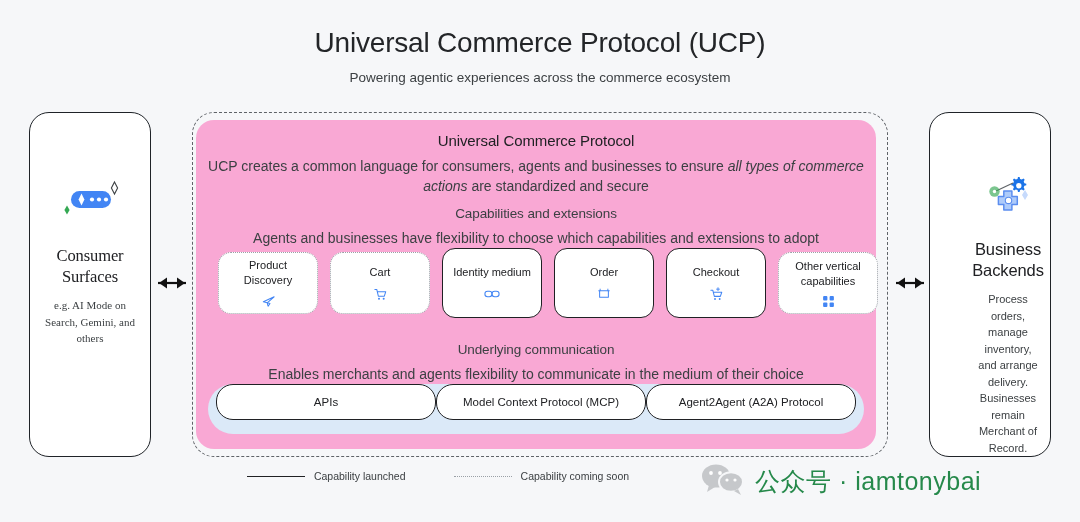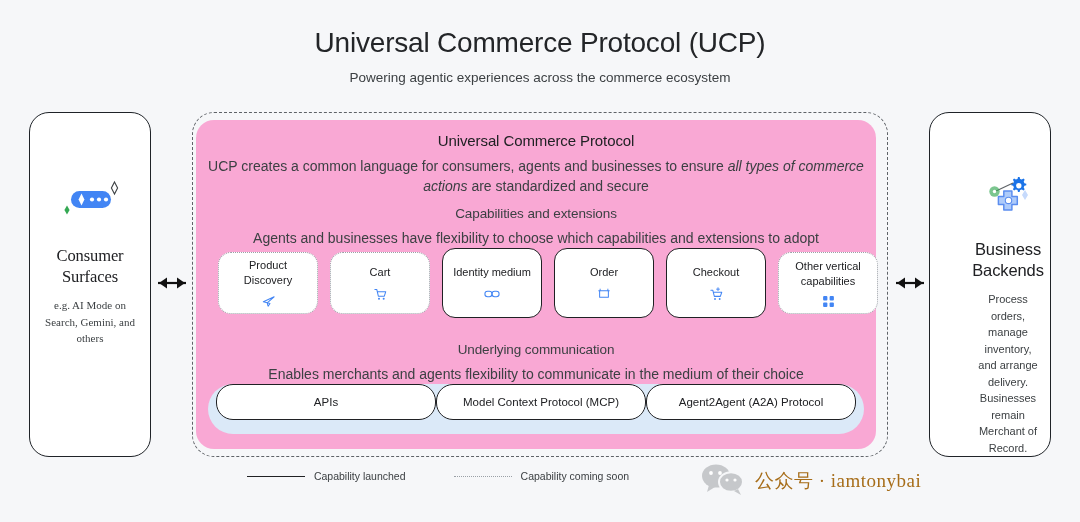--- a/index.html
+++ b/index.html
@@ -115,21 +115,21 @@
   .legend-line-solid { width: 58px; height: 0; border-top: 1.6px solid #202124; }
   .legend-line-dotted { width: 58px; height: 0; border-top: 1.6px dotted #9aa0a6; }
   .legend-label { font-size: 10.5px; color: #3c4043; }
 
   
   .watermark {
     position: absolute; left: 700px; top: 462px;
     display: flex; align-items: center; gap: 9px;
     color: #bfc1c4; opacity: 0.92;
   }
-  .watermark-text { font-size: 19px; letter-spacing: 0.5px; color: #a16207; font-family: Liberation Serif, serif; }
+  .watermark-text { font-size: 25px; letter-spacing: 0.5px; color: #15803d; }
 </style>
 </head>
 <body>
 
 <div class="stage">
 
   <div class="header">
     <h1 class="title">Universal Commerce Protocol (UCP)</h1>
     <p class="subtitle">Powering agentic experiences across the commerce ecosystem</p>
   </div>

